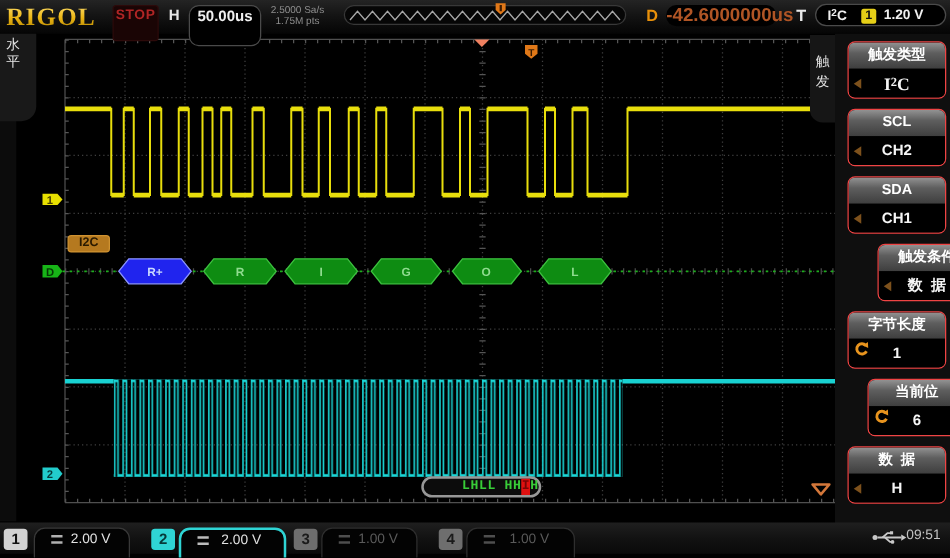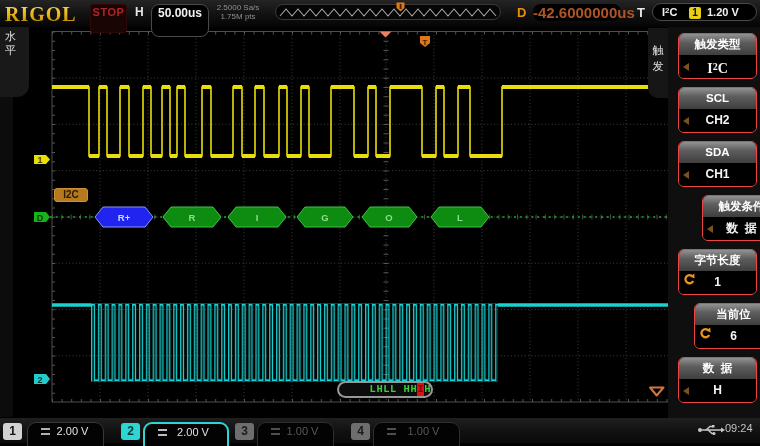--- a/index.html
+++ b/index.html
@@ -268,15 +268,15 @@
     </div>
   <svg width="28" height="12" style="position:absolute;left:697px;top:424px;">
     <circle cx="3" cy="6" r="2" fill="#c8c8c8"></circle>
     <line x1="5" y1="6" x2="24" y2="6" stroke="#c8c8c8" stroke-width="1.5"></line>
     <path d="M9,6 L13,2.5 H16" stroke="#c8c8c8" stroke-width="1.5" fill="none"></path>
     <path d="M11,6 L15,9.5 H18" stroke="#c8c8c8" stroke-width="1.5" fill="none"></path>
     <rect x="15" y="1" width="2.5" height="2.5" fill="#c8c8c8"></rect>
     <circle cx="17" cy="9.5" r="1.5" fill="#c8c8c8"></circle>
     <path d="M24,3.5 L28,6 L24,8.5 Z" fill="#c8c8c8"></path>
   </svg>
-  <div id="time">09:24</div>
+  <div id="time">09:51</div>
 
 </div>
 
 </body></html>

